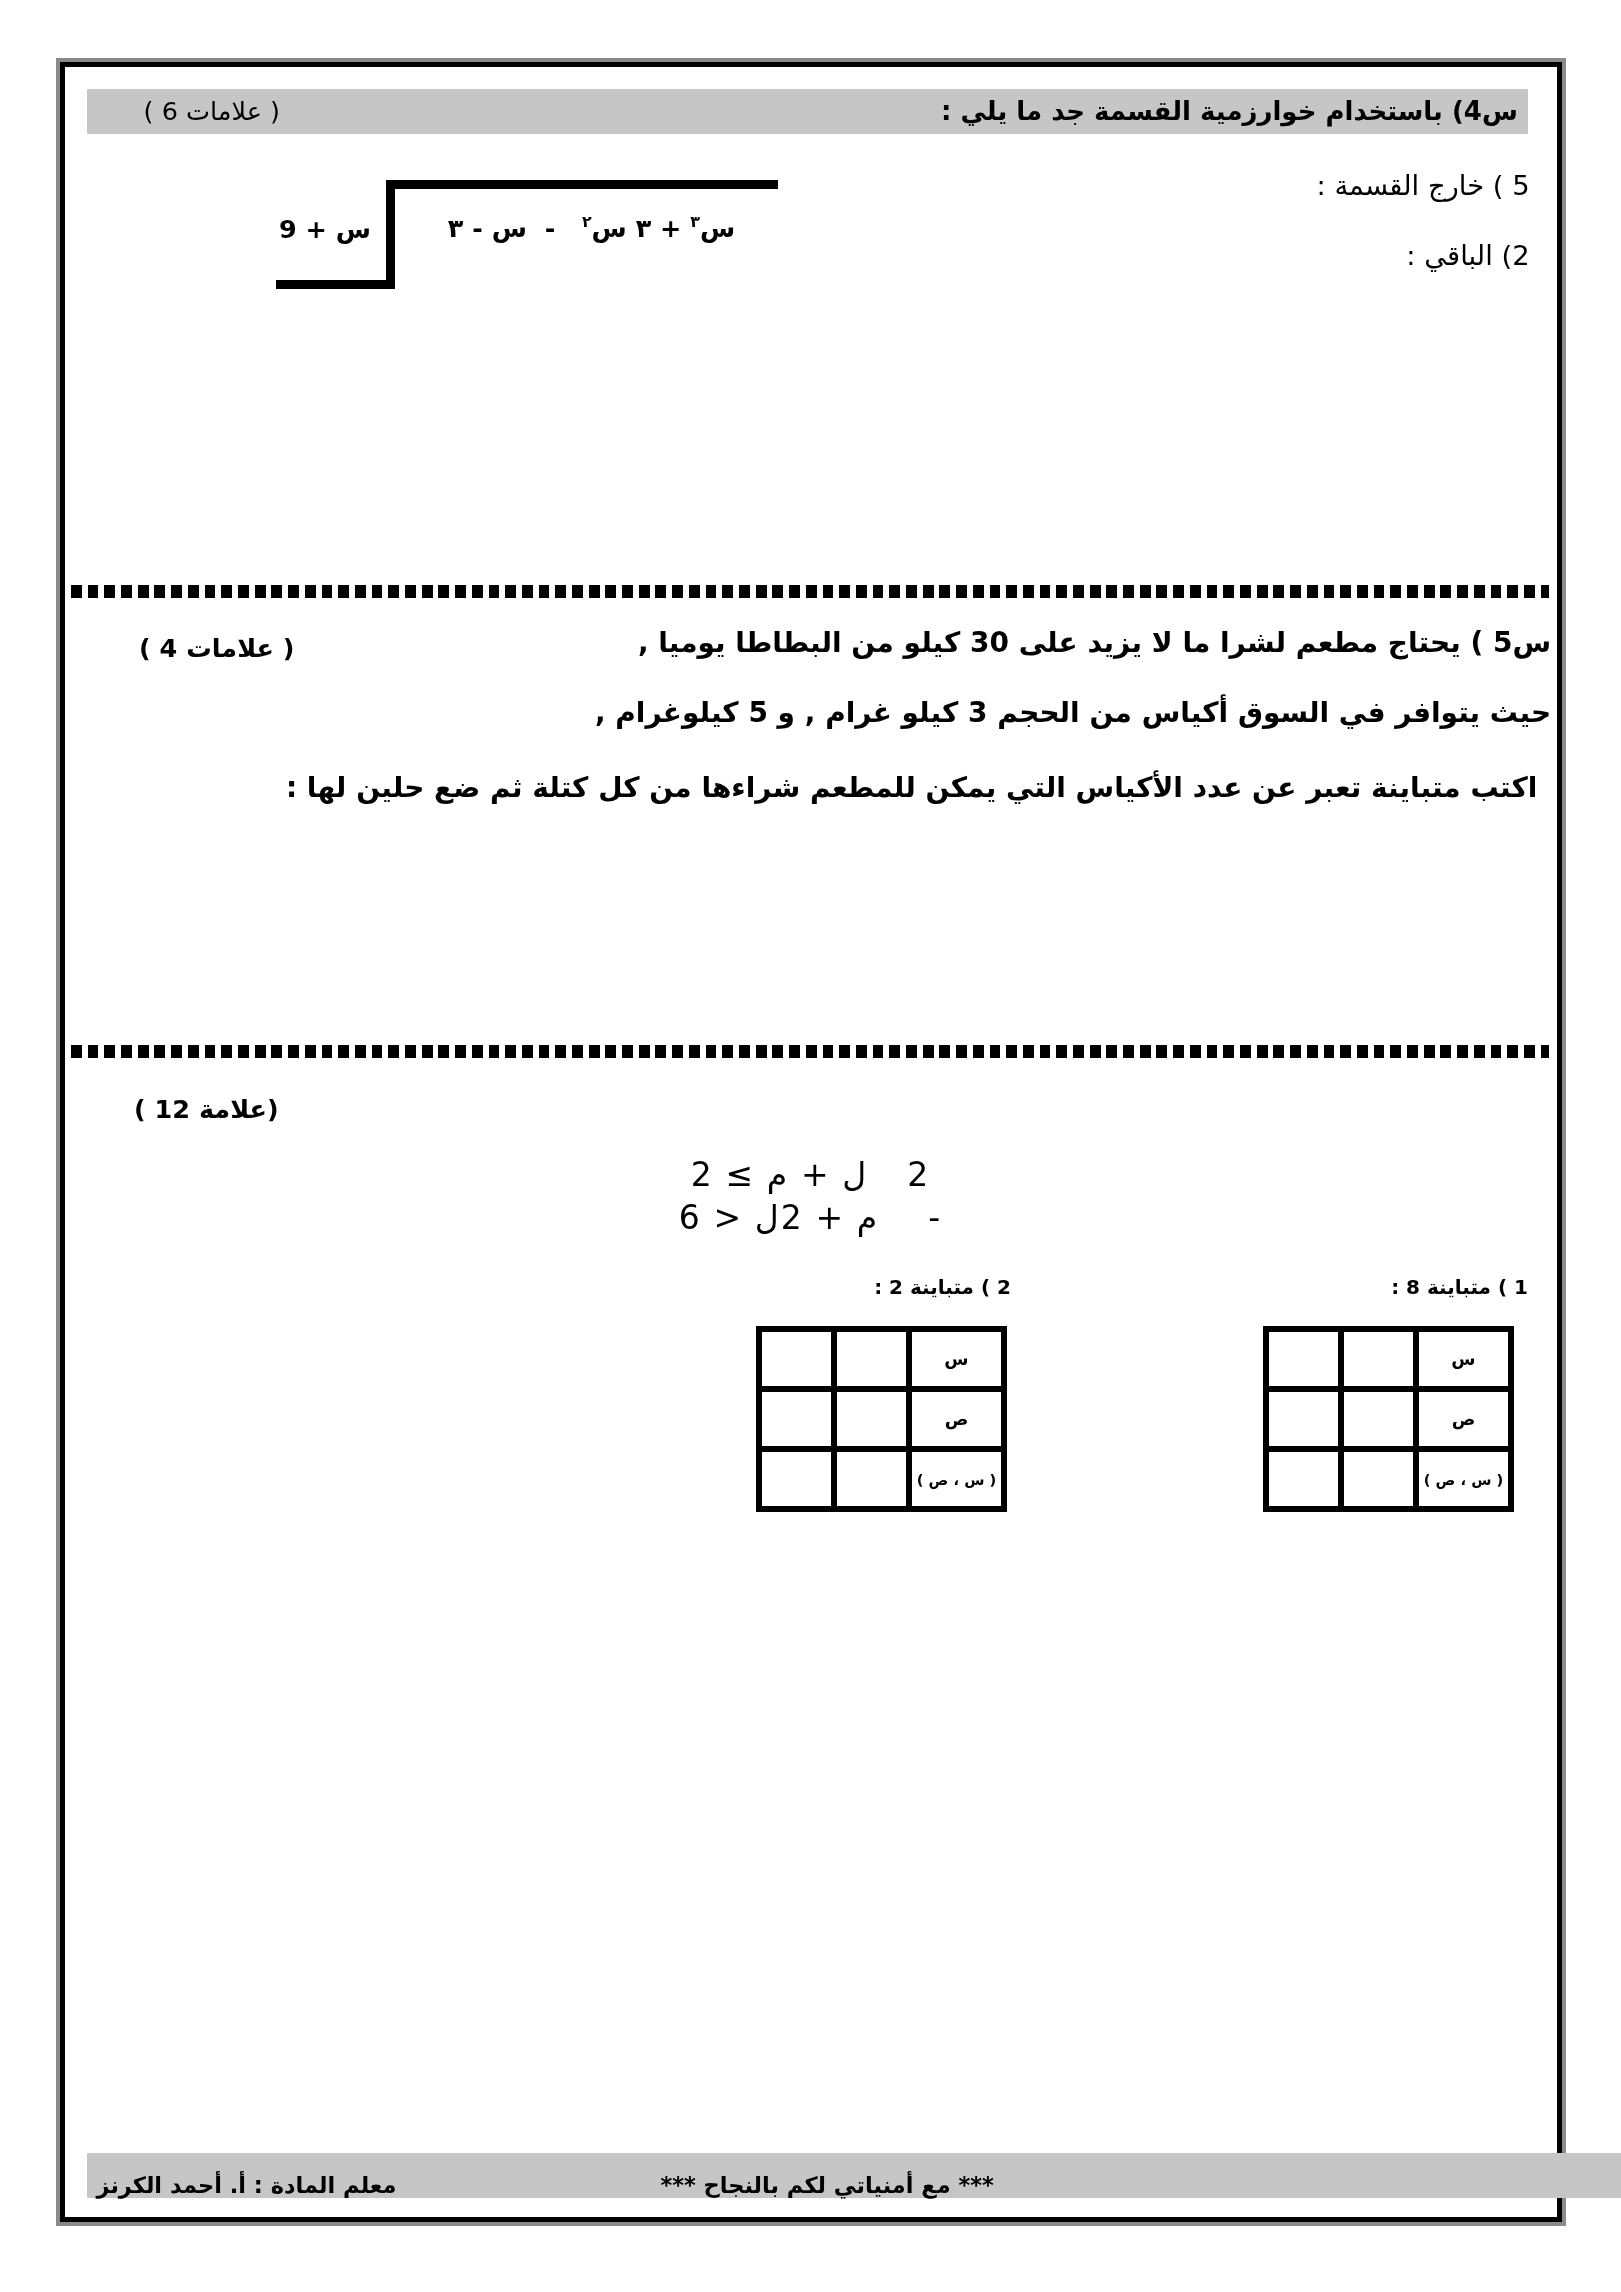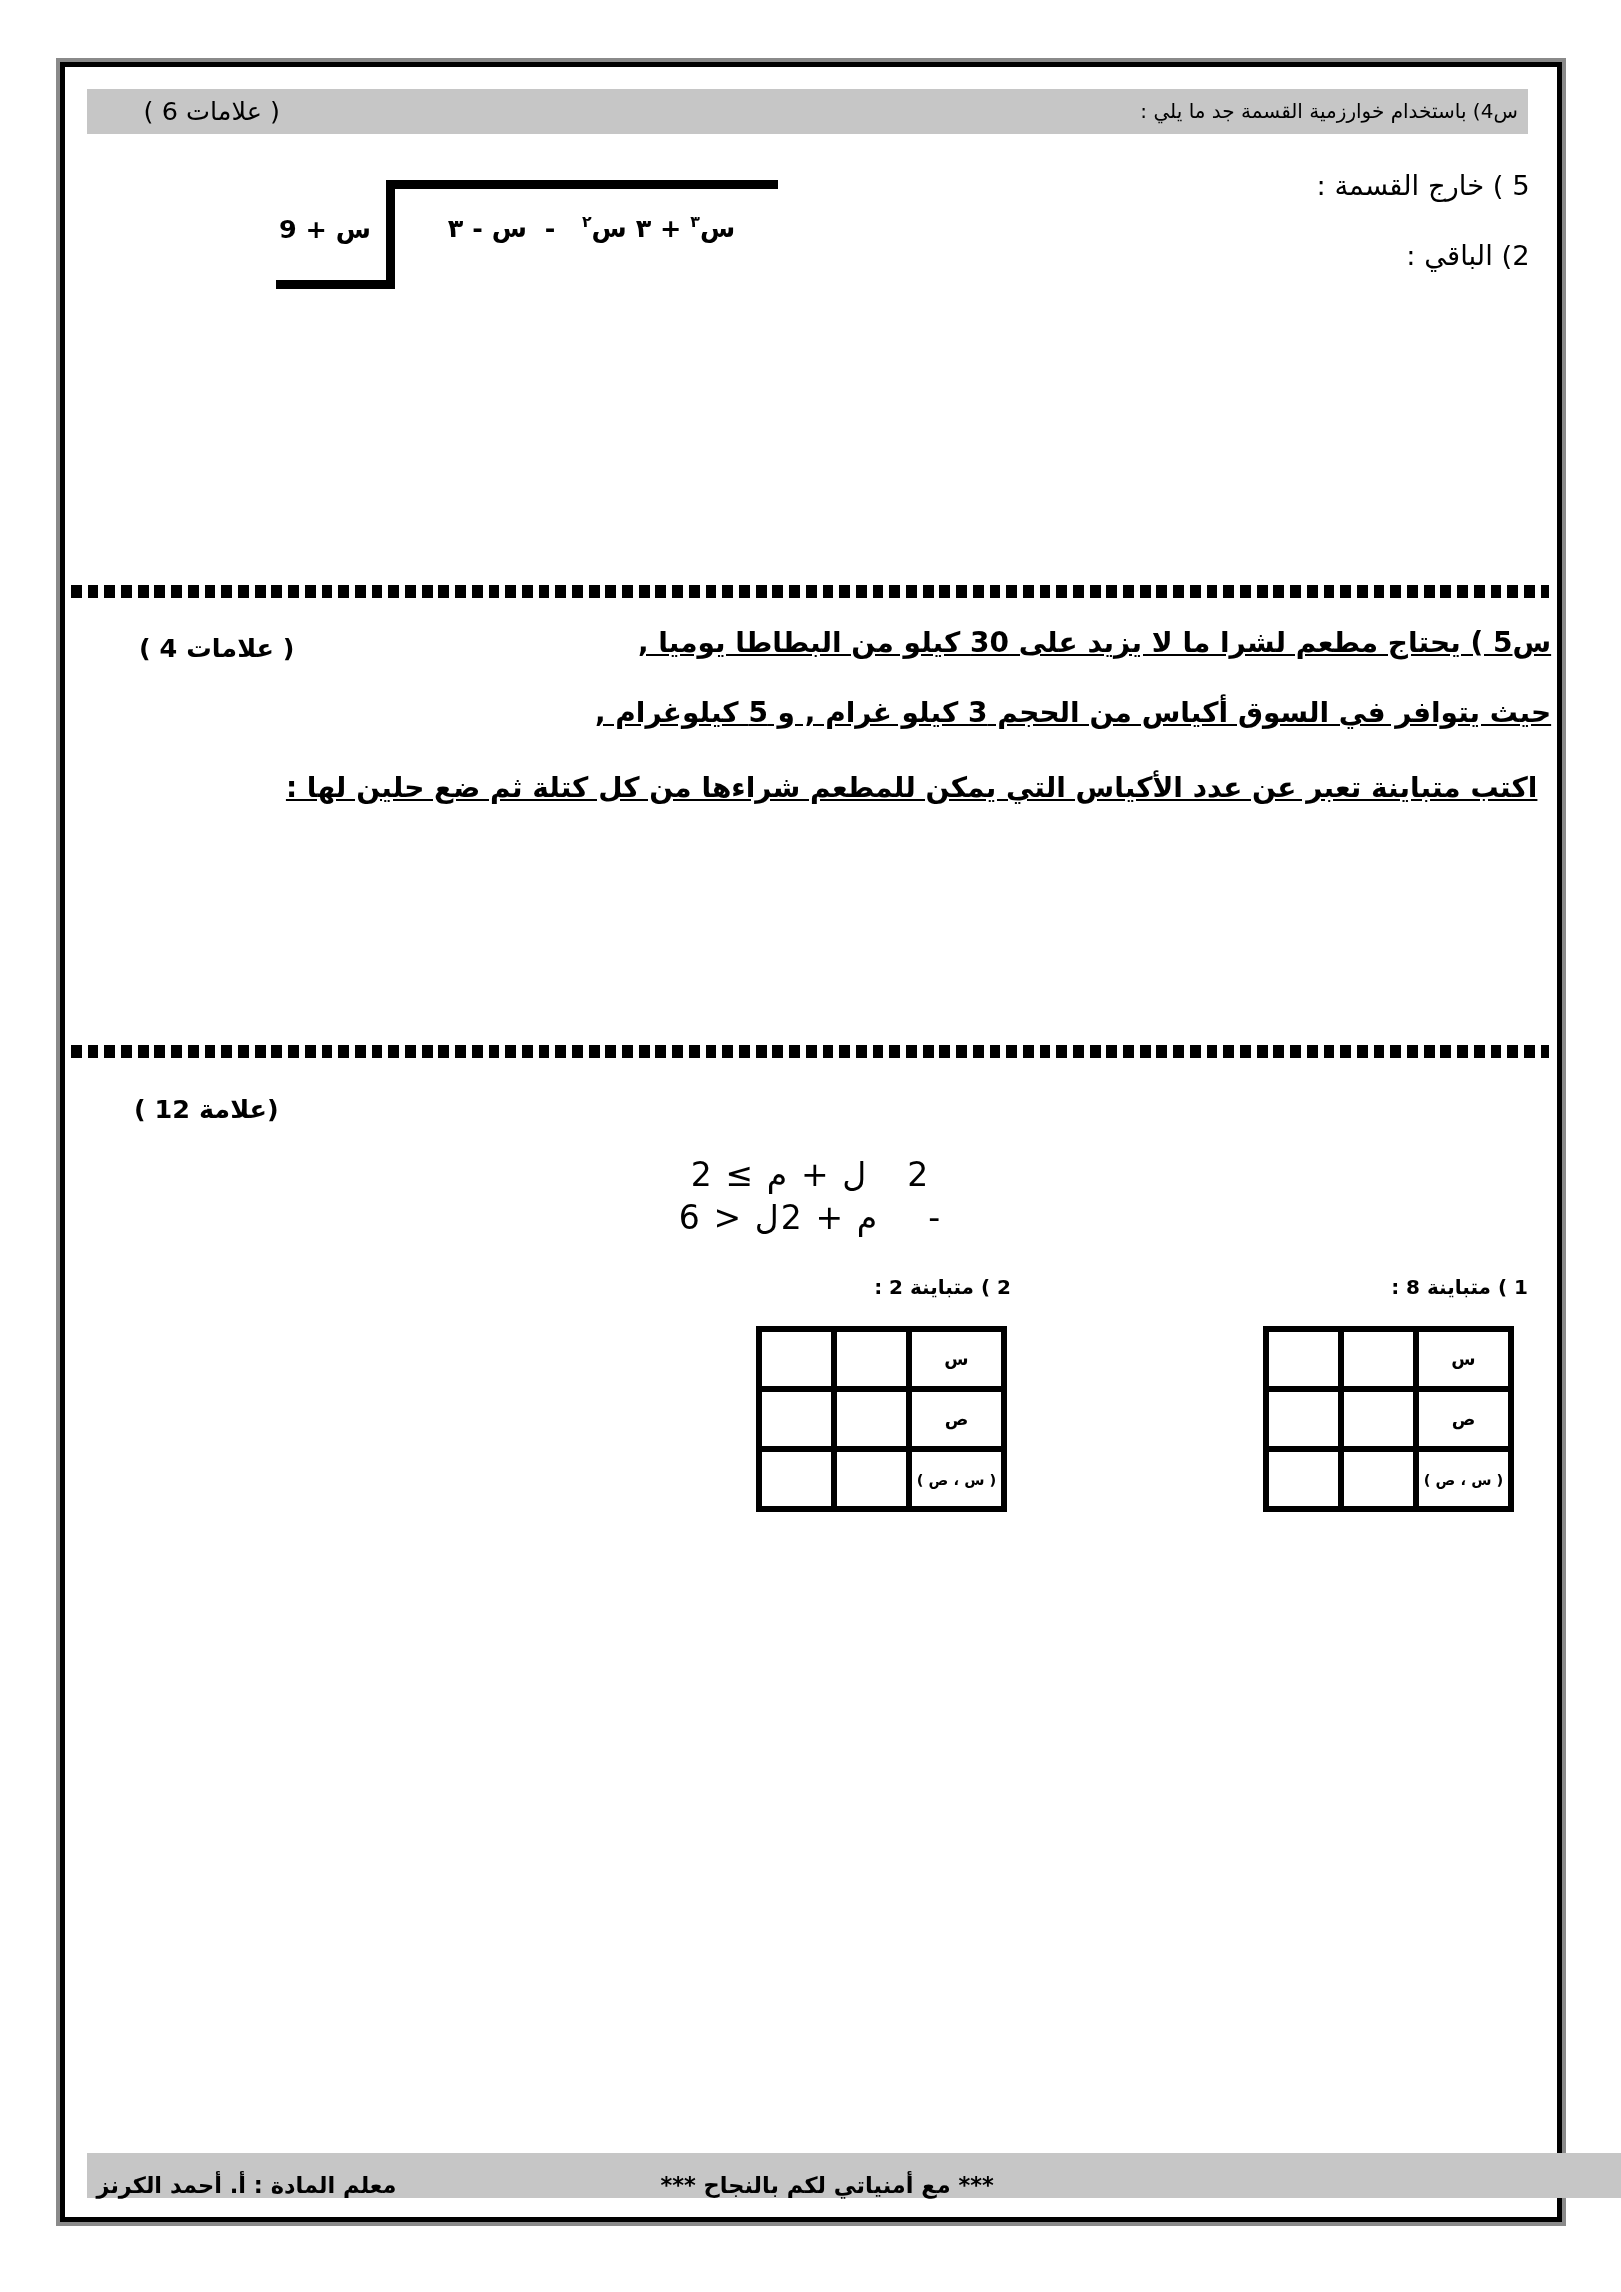--- a/index.html
+++ b/index.html
@@ -9,36 +9,36 @@
   .frame-outer { position:absolute; left:56px; top:58px; width:1510px; height:2168px;
                  border:4.9px solid #8a8a8a; }
   .frame-inner { position:relative; width:100%; height:100%; border:5.9px solid #000;
                  background:#fff; }
 
   .bar { position:absolute; background:#c6c6c6; height:45px;
          display:flex; align-items:center; }
 
   .q4bar { left:21.6px; top:21.6px; width:1441px; direction:rtl;
            justify-content:space-between; padding:0 9.8px 0 57px; }
-  .q4bar .title { font-size:20px; font-weight:normal; }
+  .q4bar .title { font-size:26px; font-weight:bold; }
   .marks { font-size:25.5px; direction:ltr; white-space:nowrap; }
   .marks.bold { font-weight:bold; }
 
   .rtl-line { position:absolute; direction:rtl; white-space:nowrap; }
   .q4item { font-size:27.4px; right:27.4px; }
 
   .divline { position:absolute; background:#000; }
   .mathtxt { position:absolute; font-size:25.5px; font-weight:bold; text-align:center;
              direction:rtl; white-space:pre-wrap; }
   sup { font-size:0.62em; }
 
   .dotted { position:absolute; left:5.9px; width:1478px; height:12.7px;
             background:repeating-linear-gradient(90deg,#000 0,#000 10.8px,transparent 10.8px,transparent 16.7px); }
 
-  .q5line { font-size:28px; font-weight:bold; right:5.9px;text-decoration:underline; }
+  .q5line { font-size:28px; font-weight:bold; right:5.9px; }
   .q6title { font-size:27.4px; font-weight:bold; right:5.9px; }
 
   .ineq-wrap { position:absolute; left:0; top:1086px; width:1489px;
                display:flex; flex-direction:column; align-items:center; }
   .ineq-row { display:flex; direction:ltr; align-items:center; font-size:33px; height:43px; }
   .ineq-row span { display:inline-block; }
 
   .mlabel { font-size:20px; font-weight:bold; top:1208px; }
 
   table.anstable { position:absolute; border-collapse:collapse; top:1259px; }

